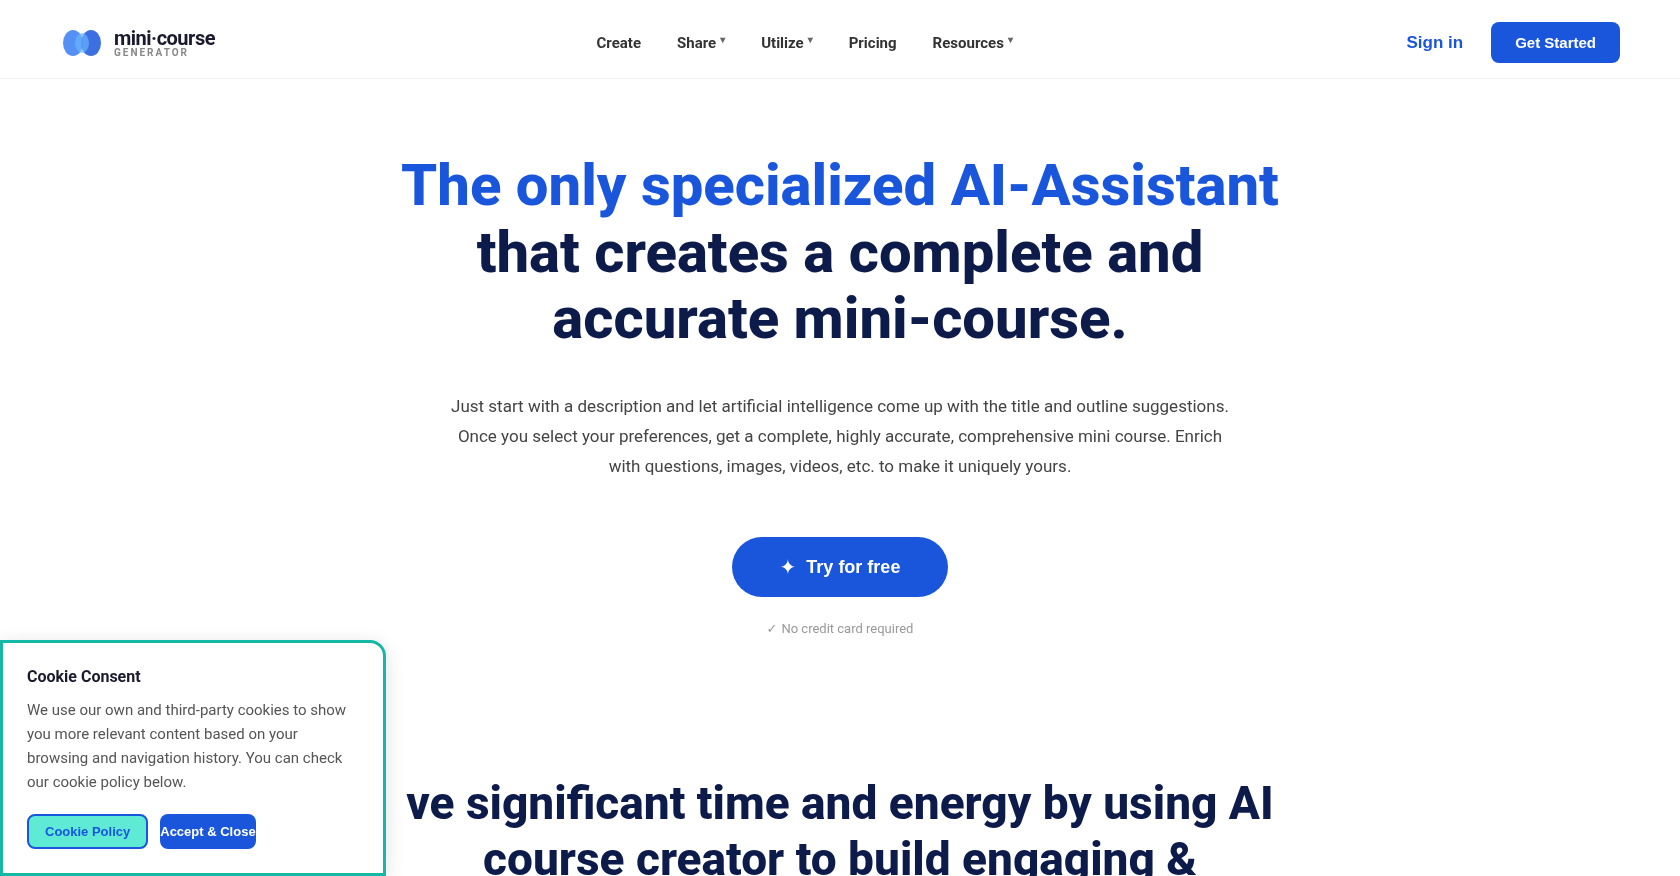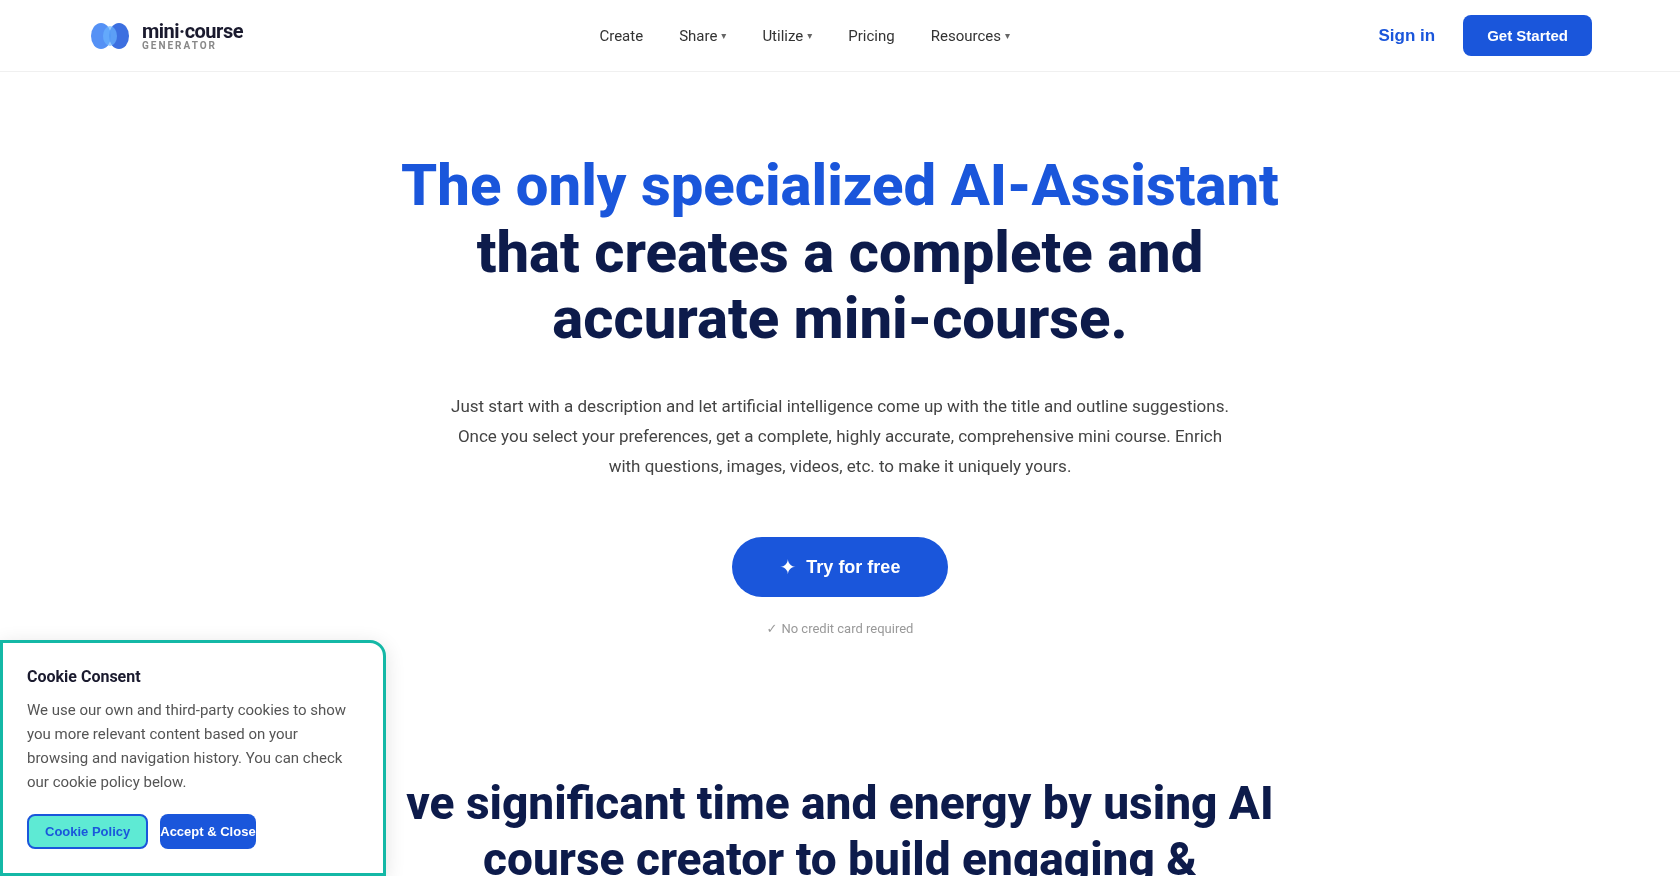--- a/index.html
+++ b/index.html
@@ -13,26 +13,26 @@
       background: #ffffff;
       color: #1a1a2e;
       overflow-x: hidden;
     }
 
     
     .navbar {
       display: flex;
       align-items: center;
       justify-content: space-between;
-      padding: 0 88px;
+      padding: 0 60px;
       height: 72px;
       background: #ffffff;
       border-bottom: 1px solid #f0f0f0;
       position: sticky;
-      top: 0;
+      top: 7px;
       z-index: 100;
     }
 
     .logo-area {
       display: flex;
       align-items: center;
       gap: 10px;
     }
 
     .logo-icon {
@@ -65,23 +65,23 @@
       display: flex;
       align-items: center;
       gap: 36px;
       list-style: none;
     }
 
     .nav-links li a {
       text-decoration: none;
       color: #333;
       font-size: 15px;
-      font-weight: 400;
-      display: flex;
-      align-items: center;
+      font-weight: 700;
+      display: flex;
+      align-items: flex-start;
       gap: 4px;
     }
 
     .chevron-down {
       font-size: 10px;
       color: #666;
     }
 
     .nav-actions {
       display: flex;

